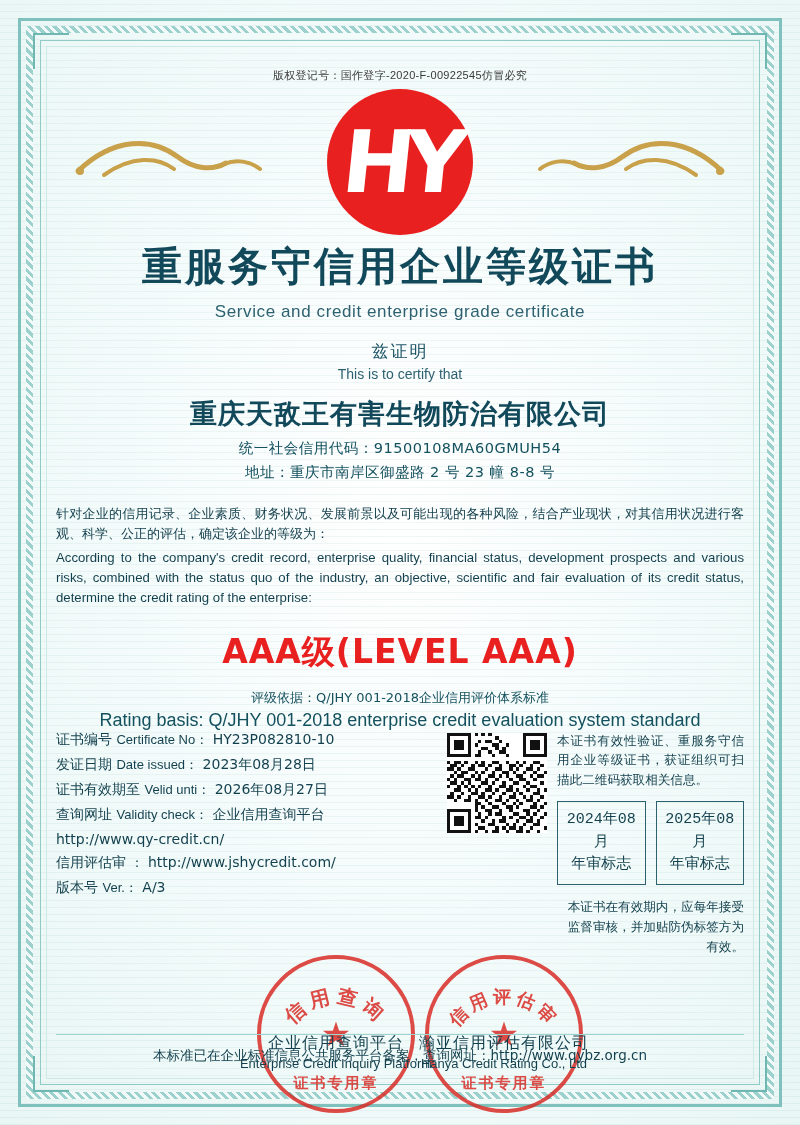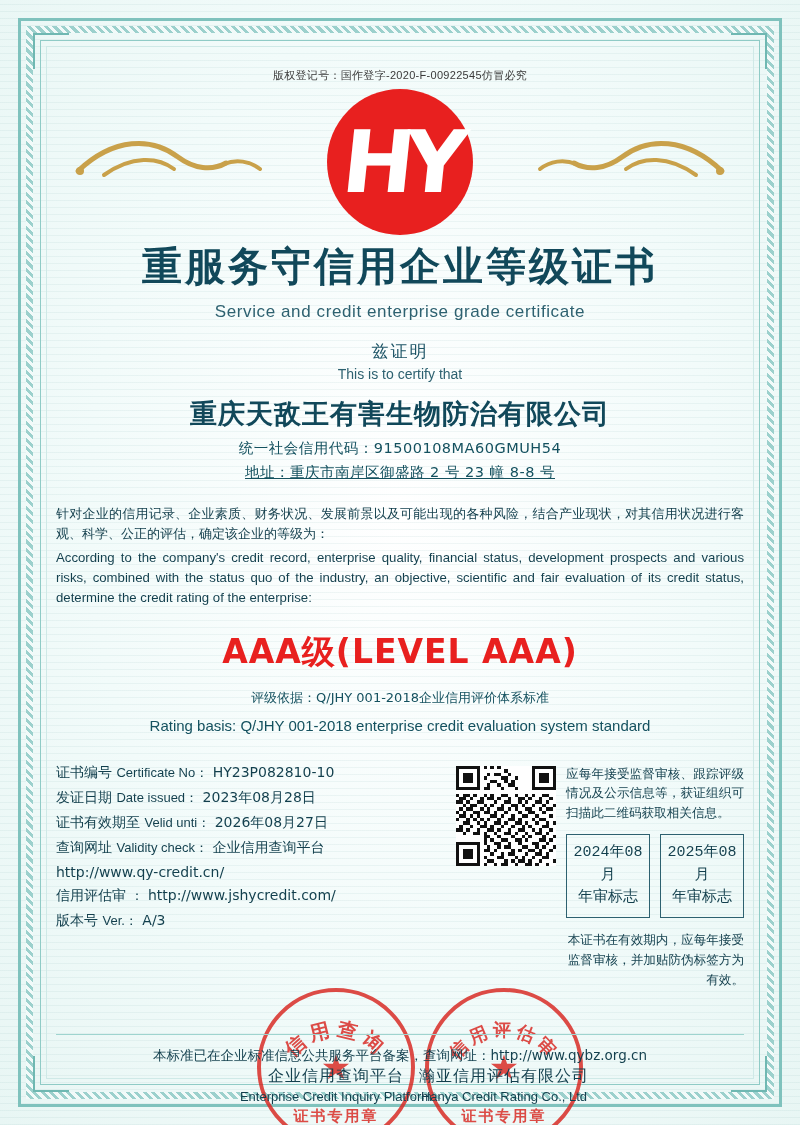--- a/index.html
+++ b/index.html
@@ -119,21 +119,21 @@
     font-weight:bold;
     color:#11485a;
     letter-spacing:1px;
     margin-top:14px;
     font-family:"DejaVu Sans", sans-serif;
   }
   .code,.addr{
     text-align:center;font-size:14.5px;color:#14515f;margin-top:7px;letter-spacing:.5px;
     font-family:"DejaVu Sans", sans-serif;
   }
-  .addr{margin-top:5px;text-decoration:underline;}
+  .addr{margin-top:5px;}
 
   .para{
     margin-top:22px;
     color:#113d4b;
     font-size:13px;
     line-height:1.55;
     text-align:justify;
     font-family:"DejaVu Sans", sans-serif;
   }
   .para-en{
@@ -151,27 +151,26 @@
     font-weight:bold;
     margin-top:22px;
     letter-spacing:1px;
     font-family:"DejaVu Sans", sans-serif;
   }
   .basis-cn{
     text-align:center;font-size:13px;color:#14515f;margin-top:14px;
     font-family:"DejaVu Sans", sans-serif;
   }
   .basis-en{
-    text-align:center;font-size:15px;color:#14515f;margin-top:10px;
+    text-align:center;font-size:18px;color:#14515f;margin-top:3px;
   }
 
   .lower{
     display:flex;
-    margin-top:30px;
-    gap:10px;
+    gap:1px;
   }
   .lower-left{width:390px;flex:0 0 390px;}
   .lower-right{flex:1;display:flex;gap:10px;}
 
   .info-line{
     font-size:14px;color:#123f4d;margin-bottom:7px;white-space:nowrap;
     font-family:"DejaVu Sans", sans-serif;
   }
   .info-line .lbl-cn{font-weight:normal;}
   .info-line .lbl-en{font-family:"Liberation Sans", sans-serif;font-size:13px;}
@@ -556,21 +555,21 @@
                 <rect x="13" y="28" width="2" height="1"></rect>
               <rect x="17" y="28" width="1" height="1"></rect>
                 <rect x="20" y="28" width="2" height="1"></rect>
                 <rect x="23" y="28" width="1" height="1"></rect>
                 <rect x="26" y="28" width="1" height="1"></rect>
             </g>
           </svg>
         </div>
 
         <div style="flex:1;">
-          <div class="right-text">应每年接受监督审核、跟踪评级情况及公示信息等，获证组织可扫描此二维码获取相关信息。</div>
+          <div class="right-text">本证书有效性验证、重服务守信用企业等级证书，获证组织可扫描此二维码获取相关信息。</div>
           <div class="year-boxes">
             <div class="year-box">
               <div>2024年08月</div>
               <div>年审标志</div>
             </div>
             <div class="year-box">
               <div>2025年08月</div>
               <div>年审标志</div>
             </div>
           </div>

